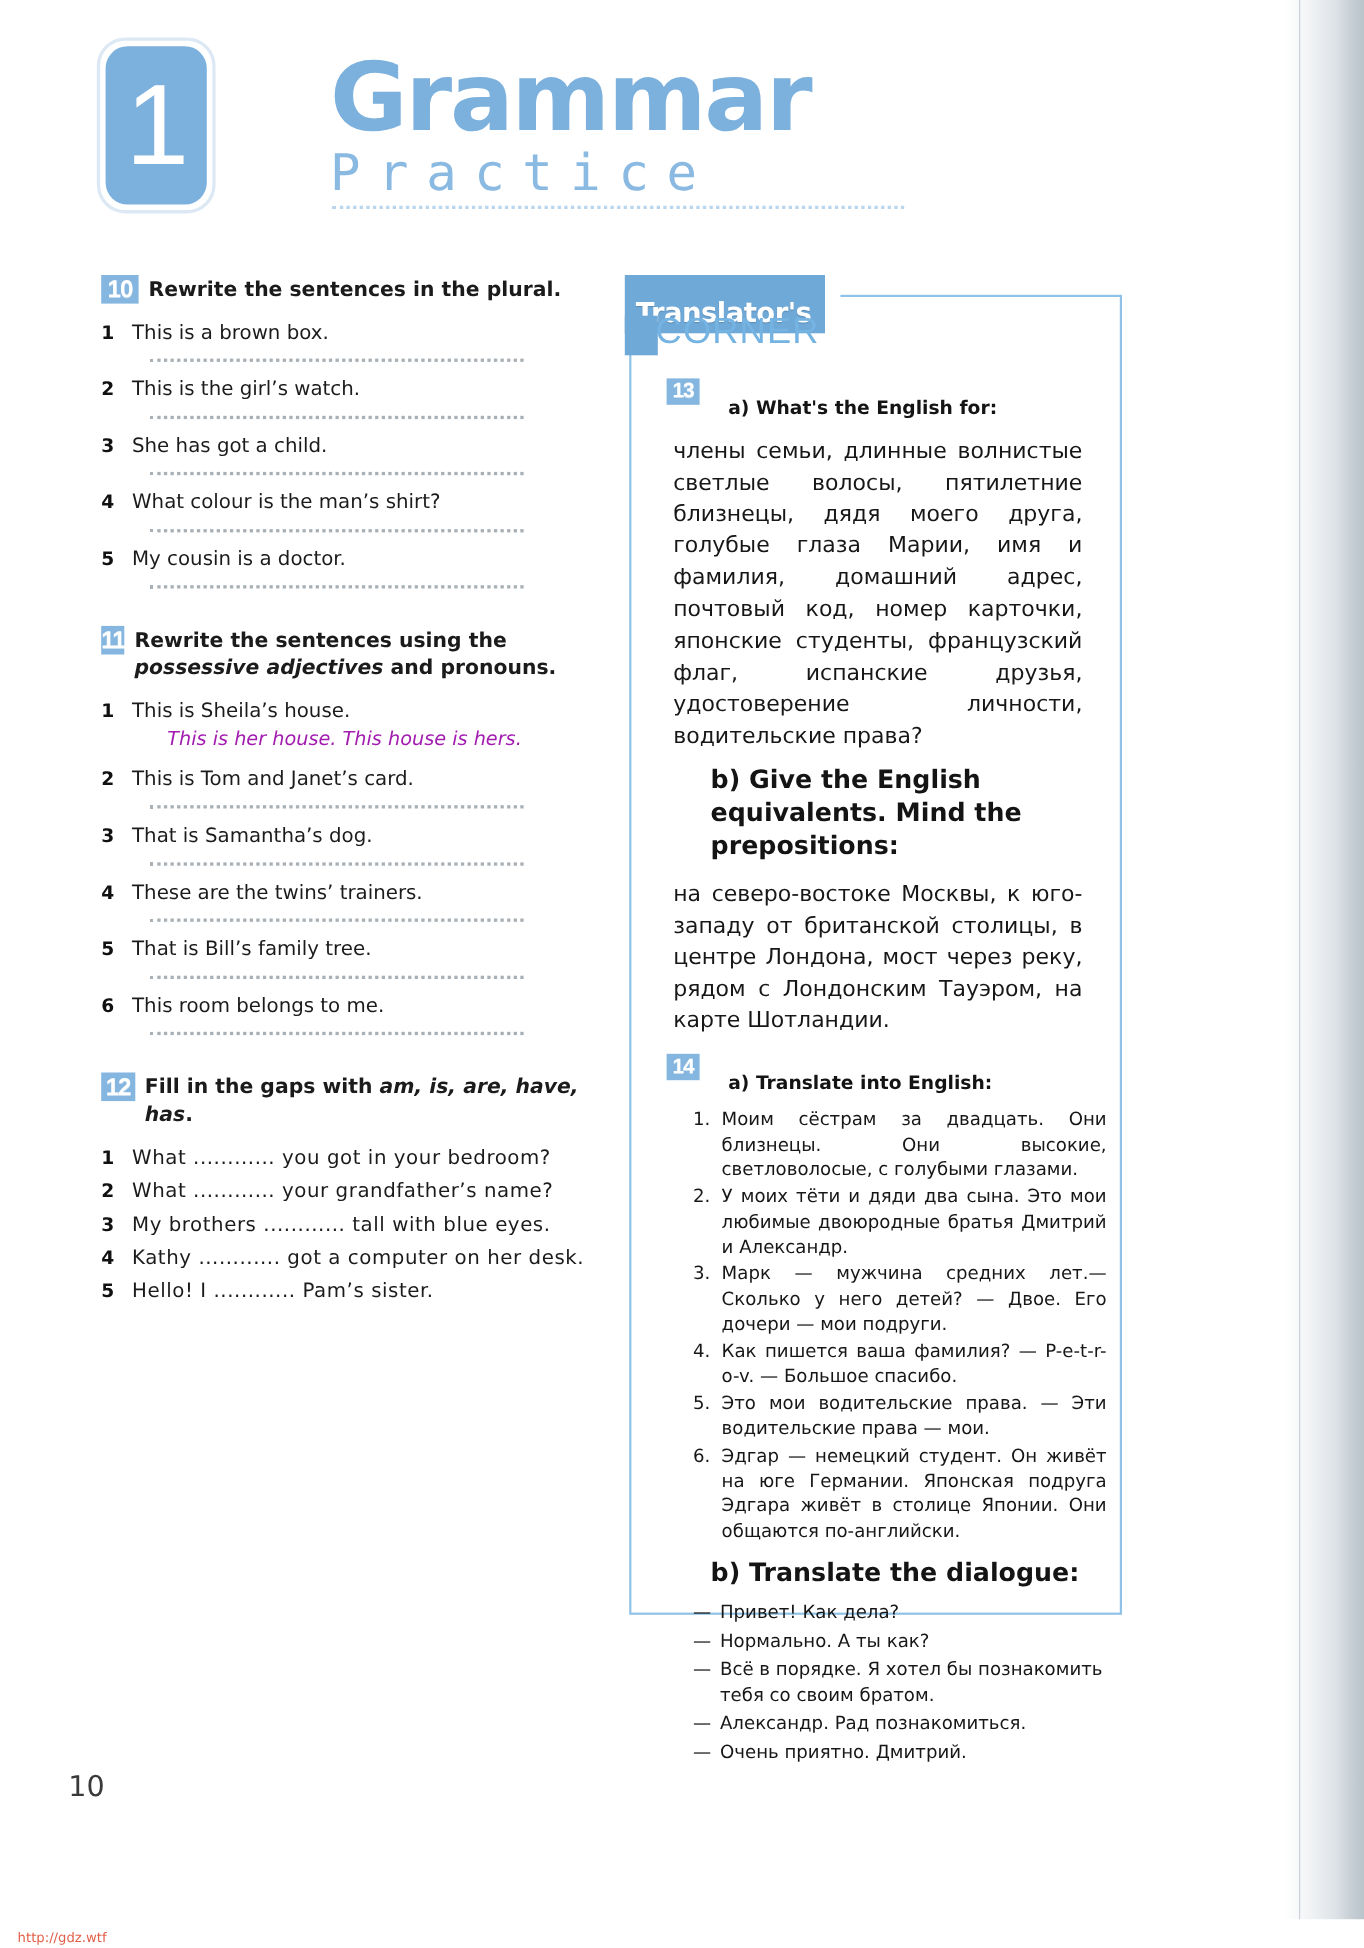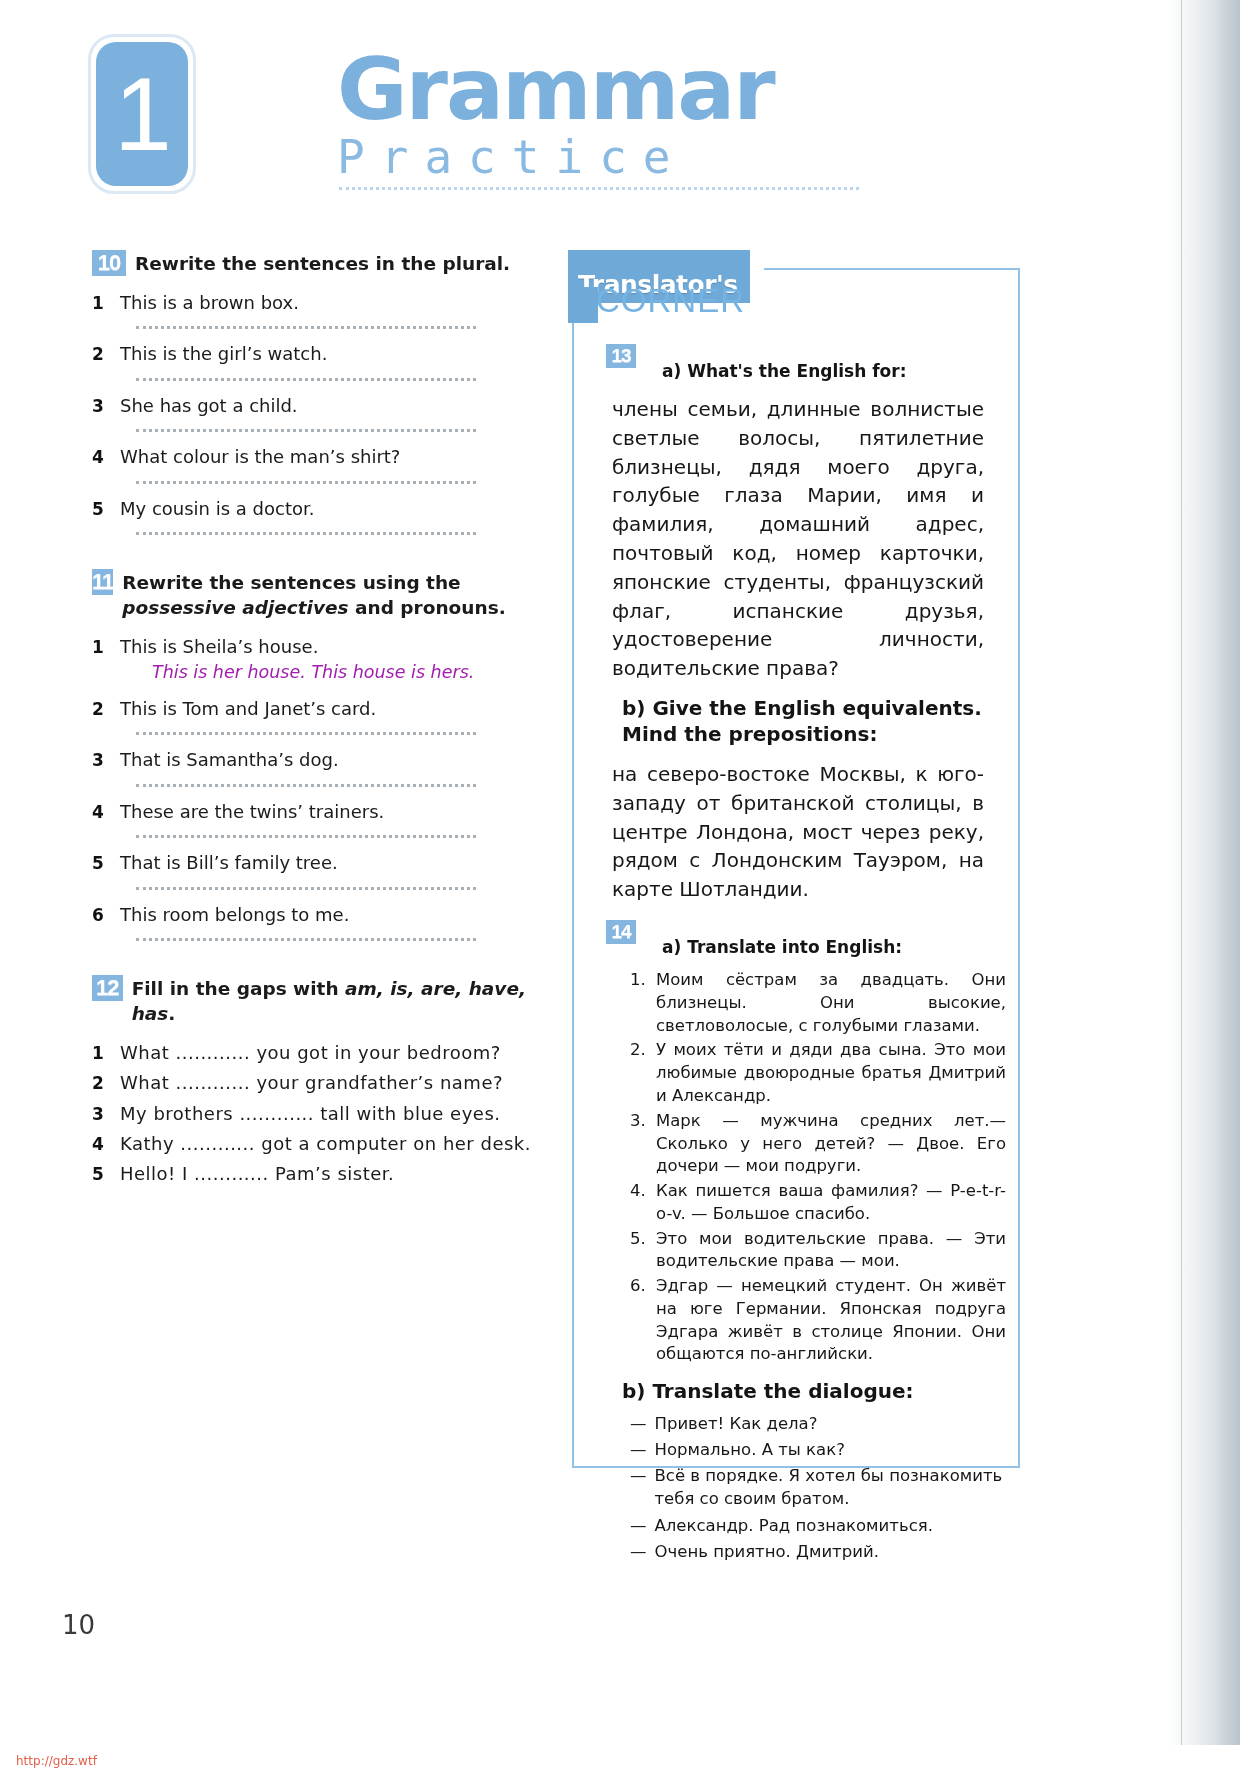--- a/index.html
+++ b/index.html
@@ -78,21 +78,20 @@
     font-weight: 400;
     color: #ffffff;
     line-height: 1;
     letter-spacing: -2px;
   }
   .title-wrap {
     position: absolute;
     left: 300px;
     top: 48px;
     width: 560px;
-    margin-left: 37px;
   }
   .title-main {
     font-family: "DejaVu Sans", sans-serif;
     font-size: 86px;
     font-weight: 700;
     color: #7cb0dd;
     letter-spacing: -2px;
     line-height: 0.96;
   }
   .title-sub {
@@ -282,26 +281,26 @@
     font-size: 20px;
     color: #171717;
     line-height: 1.44;
     text-align: justify;
     margin-top: 13px;
     margin-left: 6px;
     width: 372px;
   }
   .tc-sub {
     font-family: "DejaVu Sans", sans-serif;
-    font-size: 20px;
+    font-size: 23px;
     font-weight: 700;
     color: #141414;
     line-height: 1.3;
     margin-top: 12px;
-    margin-left: 16px;
+    margin-left: 40px;
     width: 376px;
   }
   .tc-list {
     margin: 11px 0 0 24px;
     padding: 0;
     list-style: none;
     width: 376px;
   }
   .tc-li {
     display: flex;

